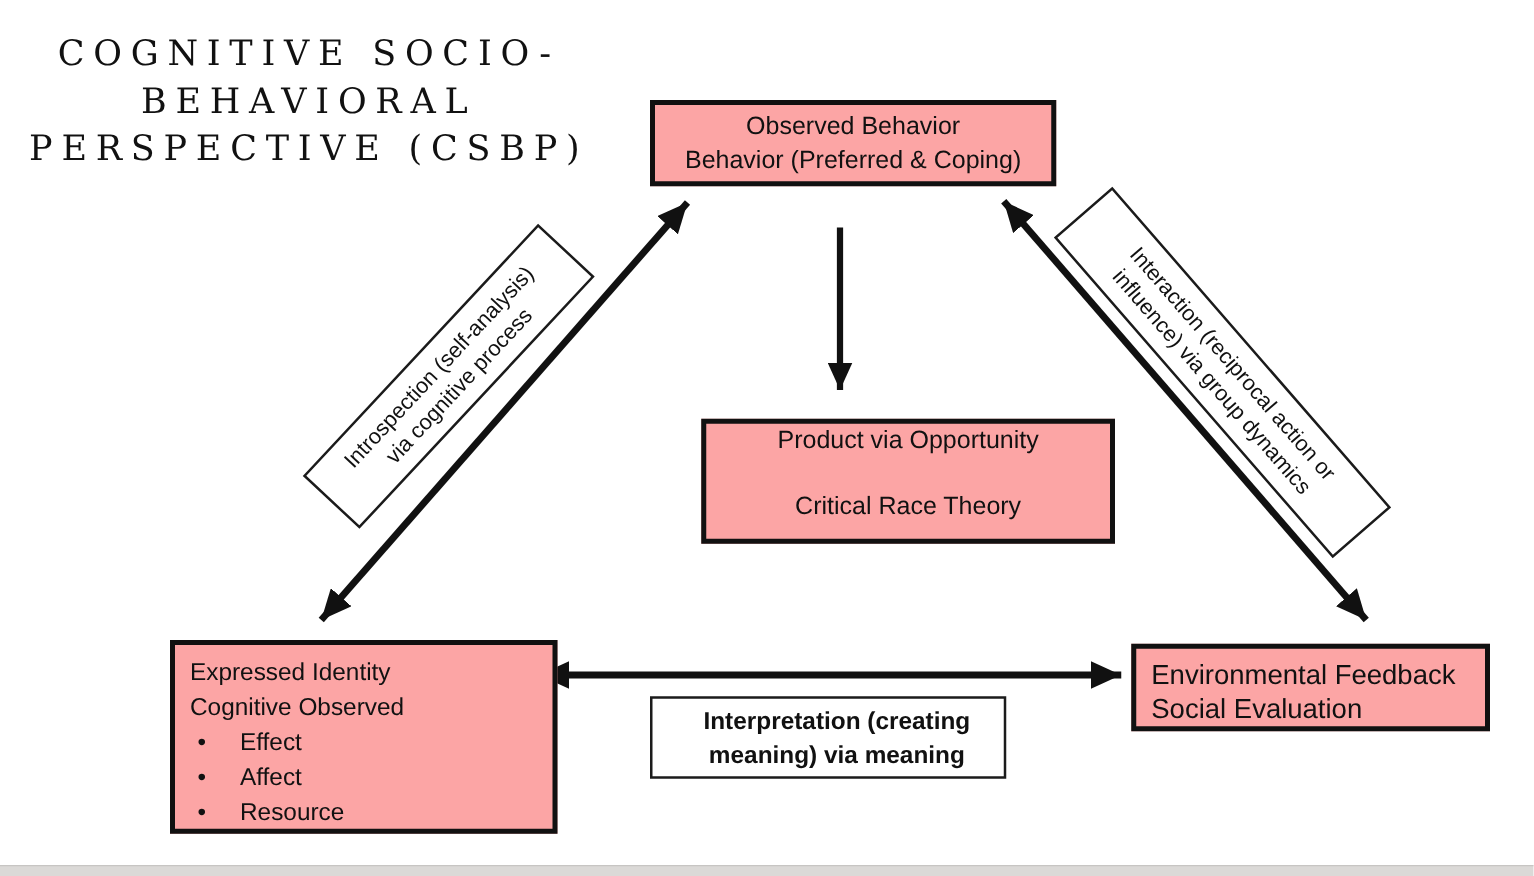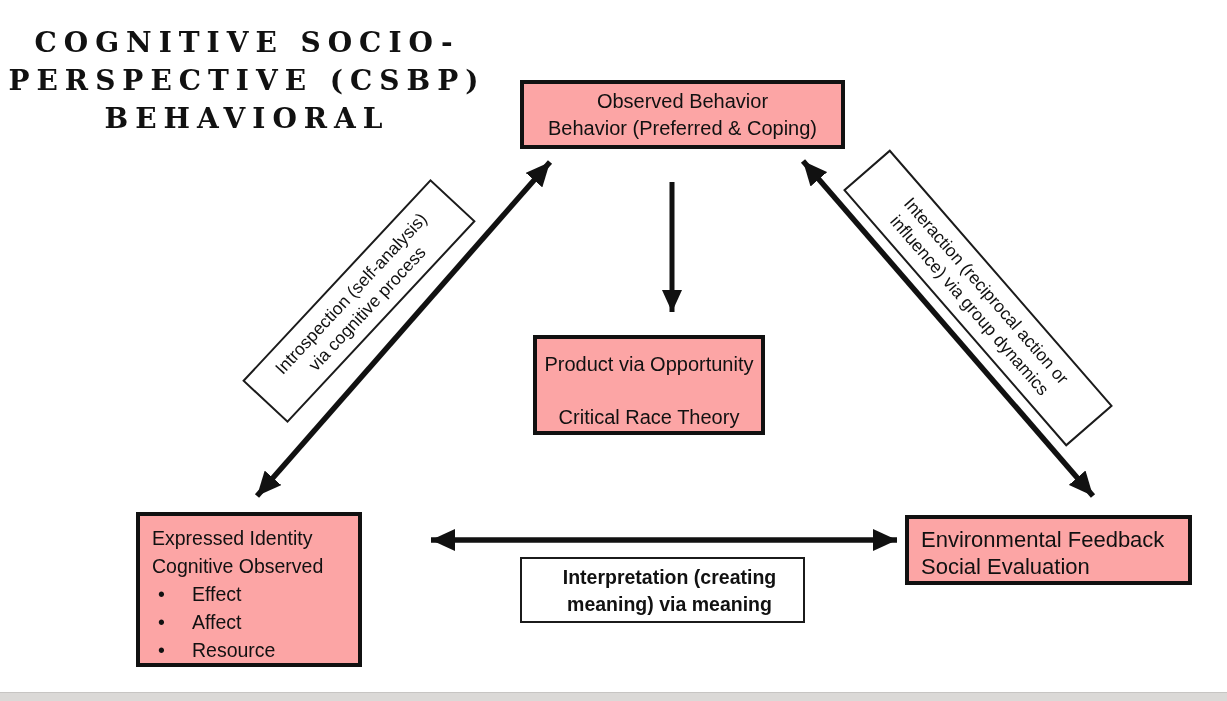--- a/index.html
+++ b/index.html
@@ -13,21 +13,21 @@
     color: #111111;
   }
   
   .title {
     position: absolute;
     left: 8px;
     top: 24px;
     width: 478px;
     text-align: center;
     font-family: "DejaVu Serif", serif;
-    font-weight: 700;
+    font-weight: 400;
     font-size: 28px;
     line-height: 38px;
     letter-spacing: 7px;
     color: #111111;
   }
   
   svg.arrows { position: absolute; left: 0; top: 0; }
   
   .node {
     position: absolute;
@@ -37,23 +37,23 @@
     font-size: 20px;
     line-height: 27px;
   }
   .node.centered {
     display: flex;
     flex-direction: column;
     justify-content: center;
     text-align: center;
   }
   #node-observed { left: 520px; top: 80px; width: 325px; height: 69px; }
-  #node-product  { left: 533px; top: 335px; width: 232px; height: 100px; text-align: center; padding-top: 12px; }
+  #node-product  { left: 561px; top: 335px; width: 331px; height: 100px; text-align: center; }
   #node-product .gap-line { margin-top: 26px; }
-  #node-expressed { left: 136px; top: 512px; width: 226px; height: 155px; padding: 8px 4px 0 12px; font-size: 19.5px; line-height: 28px; }
+  #node-expressed { left: 136px; top: 512px; width: 310px; height: 155px; padding: 8px 4px 0 12px; font-size: 19.5px; line-height: 28px; }
   #node-environment { left: 905px; top: 515px; width: 287px; height: 70px; padding: 7px 4px 0 12px; font-size: 22px; line-height: 27px; }
   .bullet-row { display: flex; }
   .bullet-row .bullet { width: 34px; padding-left: 6px; }
   .bullet-row .bullet::before { content: "\2022"; }
   
   .edge-label {
     position: absolute;
     box-sizing: border-box;
     background: #ffffff;
     border: 2px solid #1b1b1b;
@@ -89,22 +89,22 @@
     border-top: 1px solid #c7c5c3;
   }
 </style>
 </head>
 <body>
 
 <div class="canvas">
 
   <div class="title">
     <div>COGNITIVE SOCIO-</div>
+    <div>BEHAVIORAL</div>
     <div>PERSPECTIVE (CSBP)</div>
-    <div>BEHAVIORAL</div>
   </div>
 
   <svg class="arrows" width="1227" height="701" viewBox="0 0 1227 701">
     <defs>
       <marker id="ah" markerUnits="strokeWidth" markerWidth="4.4" markerHeight="4" refX="4.4" refY="2" orient="auto-start-reverse">
         <path d="M0,0 L4.4,2 L0,4 Z" fill="#111111"></path>
       </marker>
     </defs>
     <line x1="257" y1="496" x2="550" y2="162" stroke="#111111" stroke-width="5.5" marker-start="url(#ah)" marker-end="url(#ah)"></line>
     <line x1="803" y1="161" x2="1093" y2="496" stroke="#111111" stroke-width="5.5" marker-start="url(#ah)" marker-end="url(#ah)"></line>

